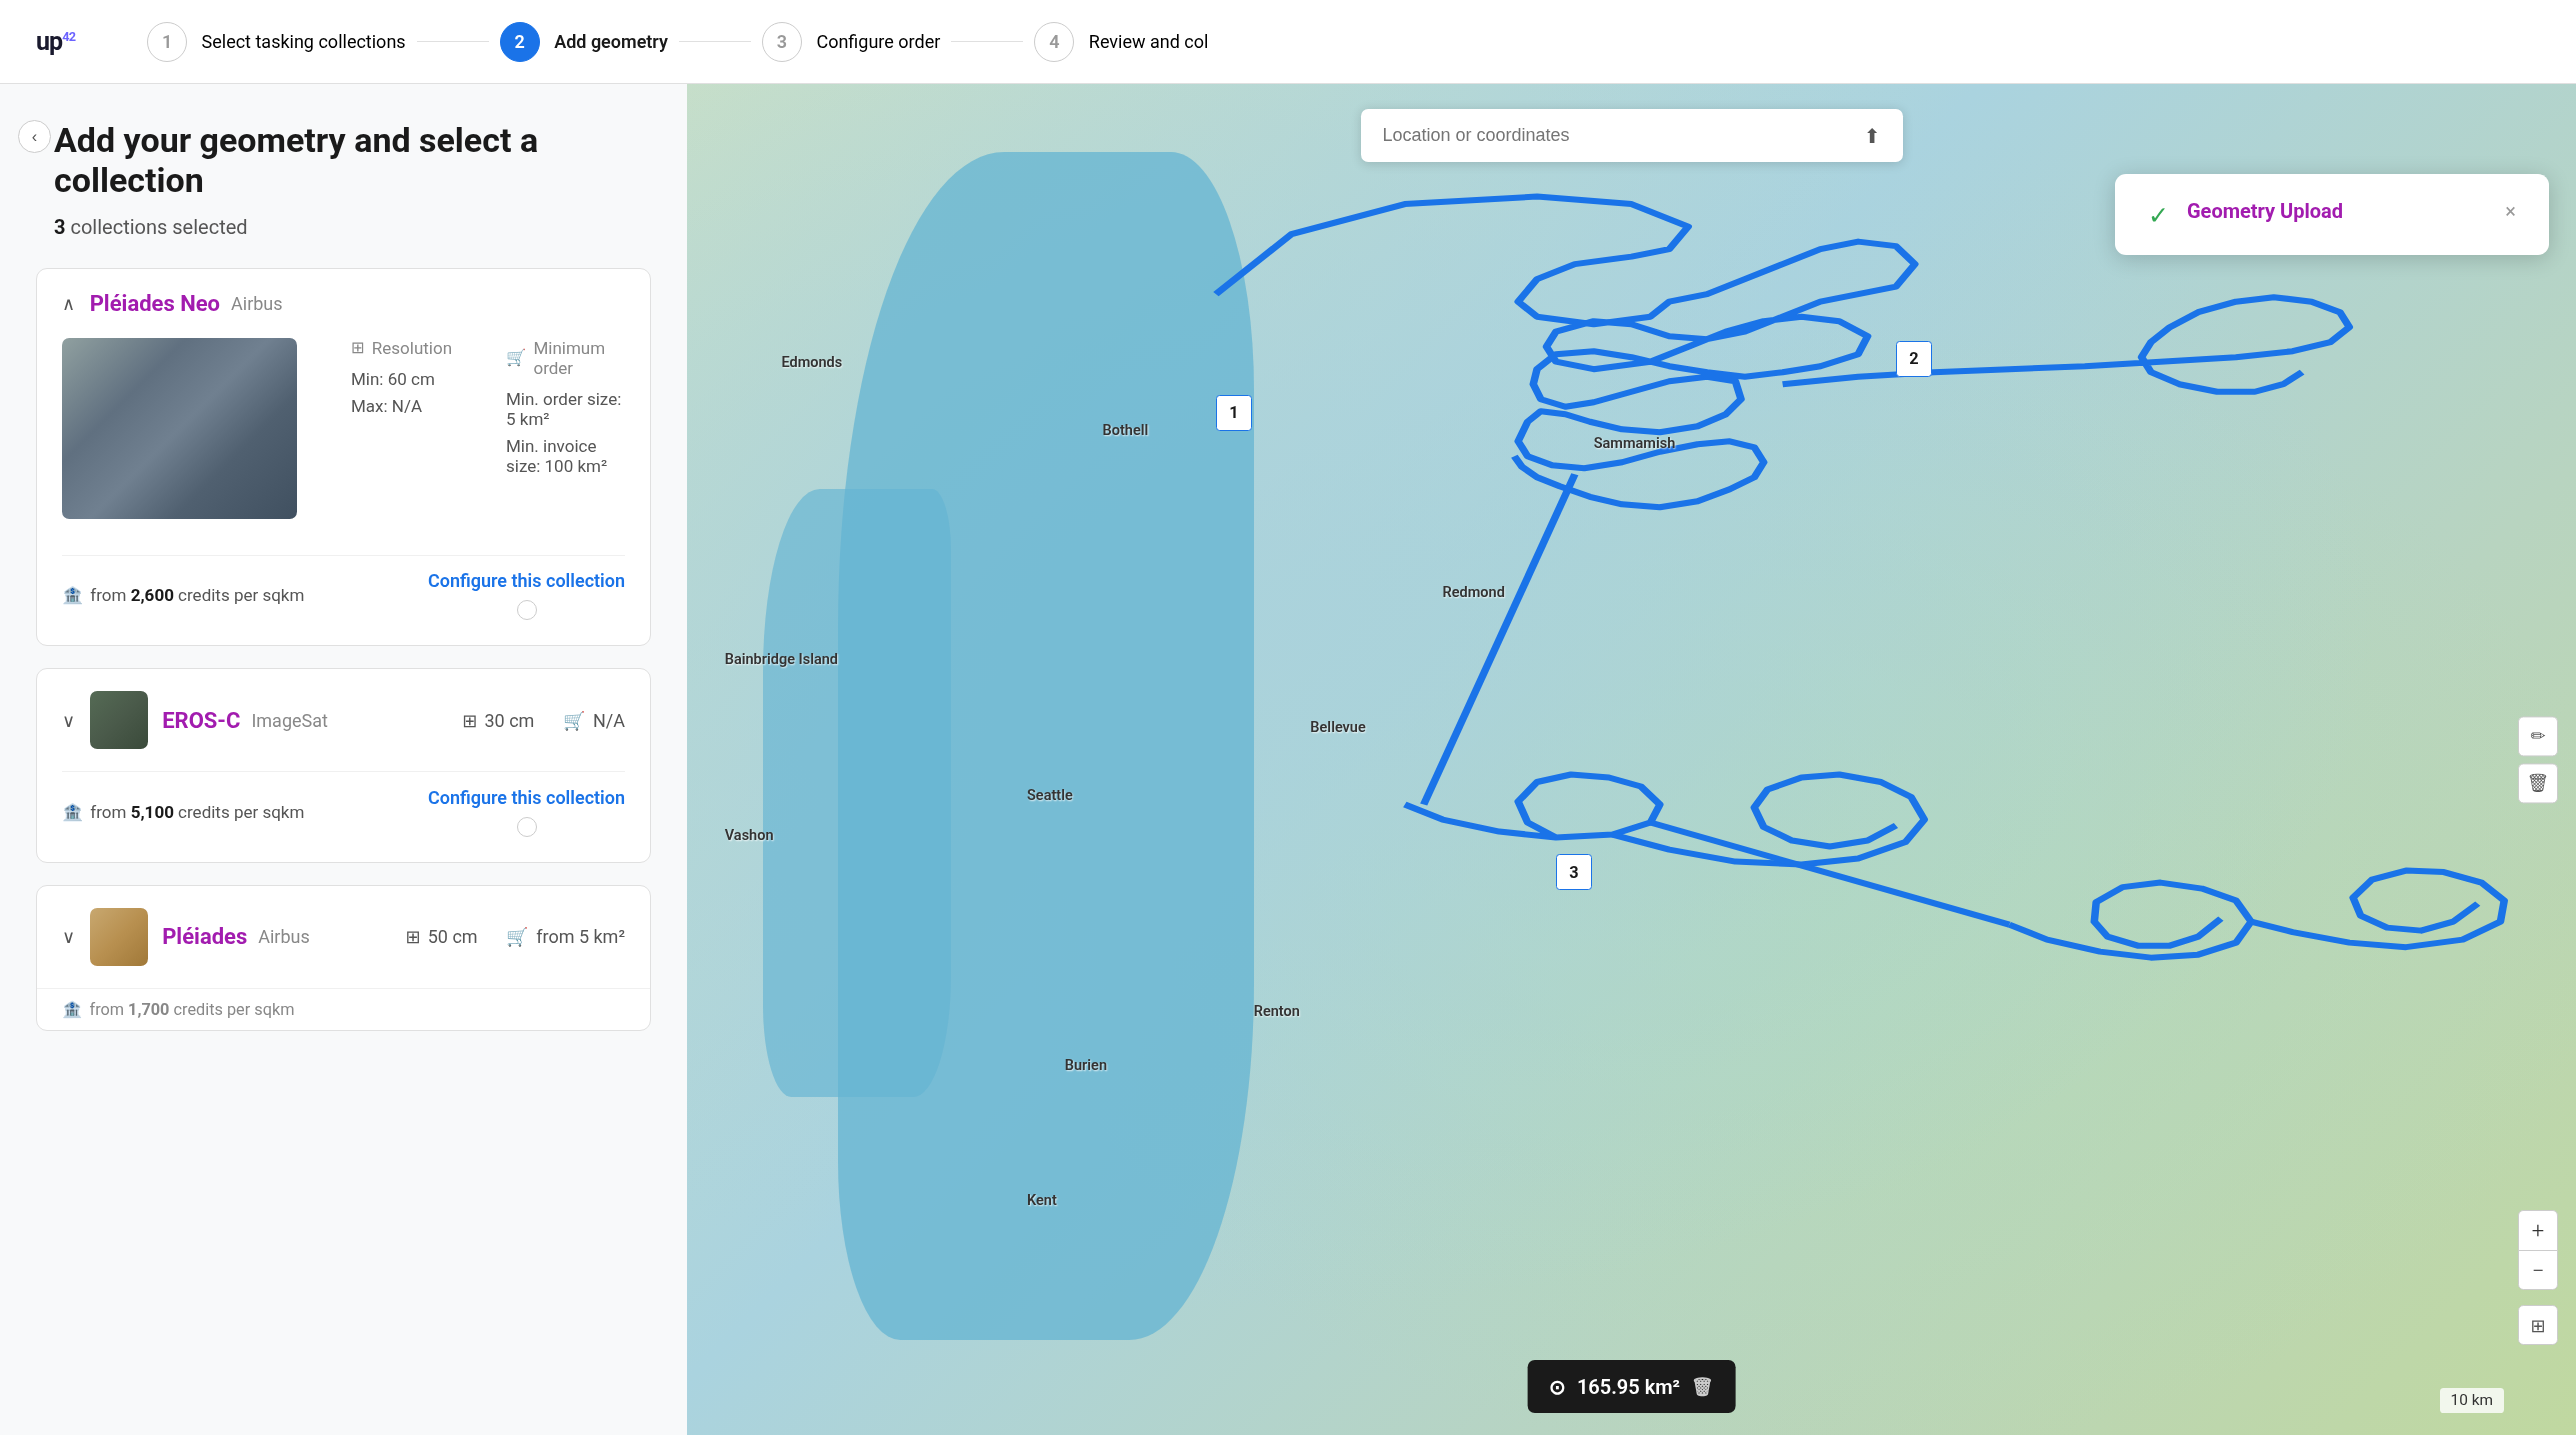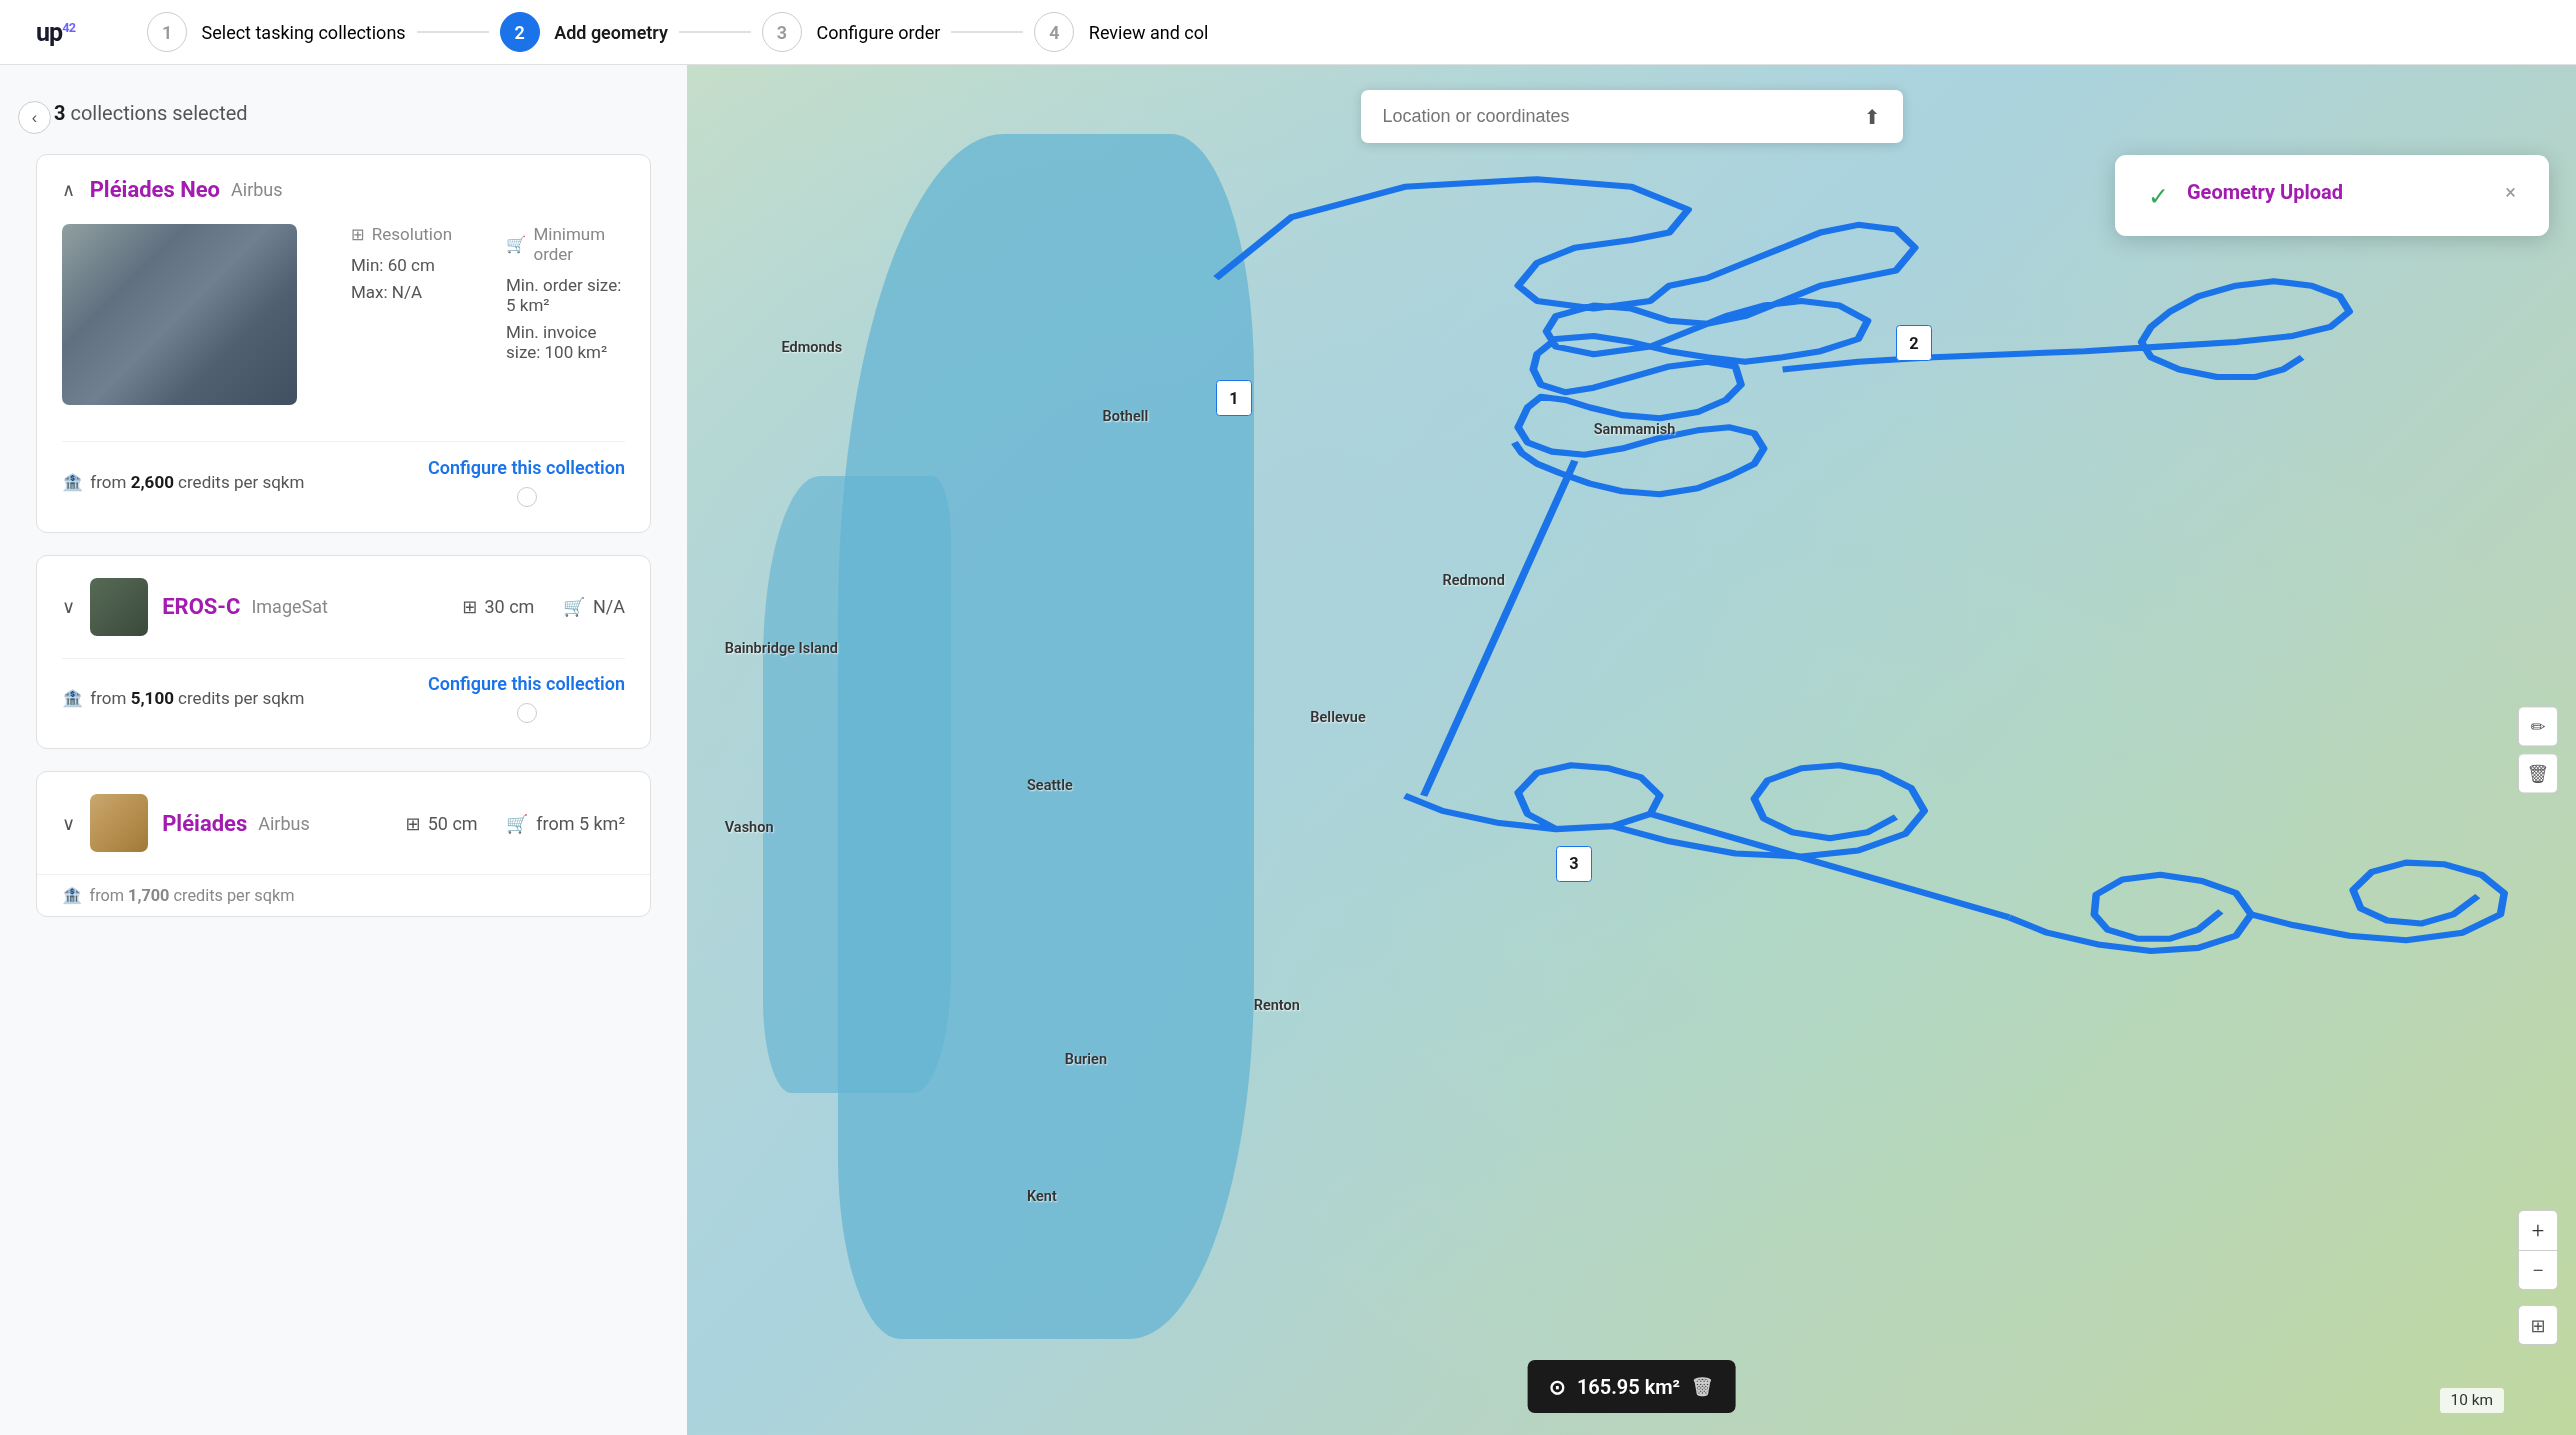--- a/index.html
+++ b/index.html
@@ -1,21 +1,21 @@
 <!DOCTYPE html>
 <html style="font-size:14.5px"><head>
   <meta charset="utf-8">
   <style>
     * { box-sizing: border-box; margin: 0; padding: 0; }
     body { font-family: -apple-system, BlinkMacSystemFont, 'Segoe UI', Roboto, sans-serif; background: #f5f5f5; width: 2576px; height: 1435px; overflow: hidden; display: flex; flex-direction: column; }
 
     
     .top-nav {
       display: flex; align-items: center; background: #fff; border-bottom: 0.9px solid #e0e0e0;
-      padding: 0 36px; height: 65px; flex-shrink: 0; position: relative; z-index: 100;
+      padding: 0 36px; height: 84px; flex-shrink: 0; position: relative; z-index: 100;
     }
     .logo { display: flex; align-items: center; margin-right: 72px; }
     .logo-text { font-weight: 700; font-size: 25px; color: #1a1a2e; letter-spacing: -0.9px; }
     .logo-sup { font-size: 12.7px; color: #6c63ff; vertical-align: super; }
 
     .stepper { display: flex; align-items: center; gap: 0; }
     .step { display: flex; align-items: center; gap: 14.5px; }
     .step-circle {
       width: 40px; height: 40px; border-radius: 50%; display: flex; align-items: center; justify-content: center;
       font-size: 18px; font-weight: 600; border: 1.8px solid #ccc; color: #999; background: #fff;
@@ -224,20 +224,21 @@
       <span class="step-label">Review and col</span>
     </div>
   </div>
 </div>
 
 <div class="main">
 
   <div class="left-panel">
     <button class="back-btn">‹</button>
 
+    <h1 class="panel-title">Add your geometry and select a collection</h1>
     <p class="collections-selected">
       <strong>3</strong>
       <span> collections selected</span>
     </p>
 
     <div class="collection-card">
       <div class="card-header">
         <span class="card-chevron">∧</span>
         <div class="card-title-group">
           <span class="card-name">Pléiades Neo</span>

